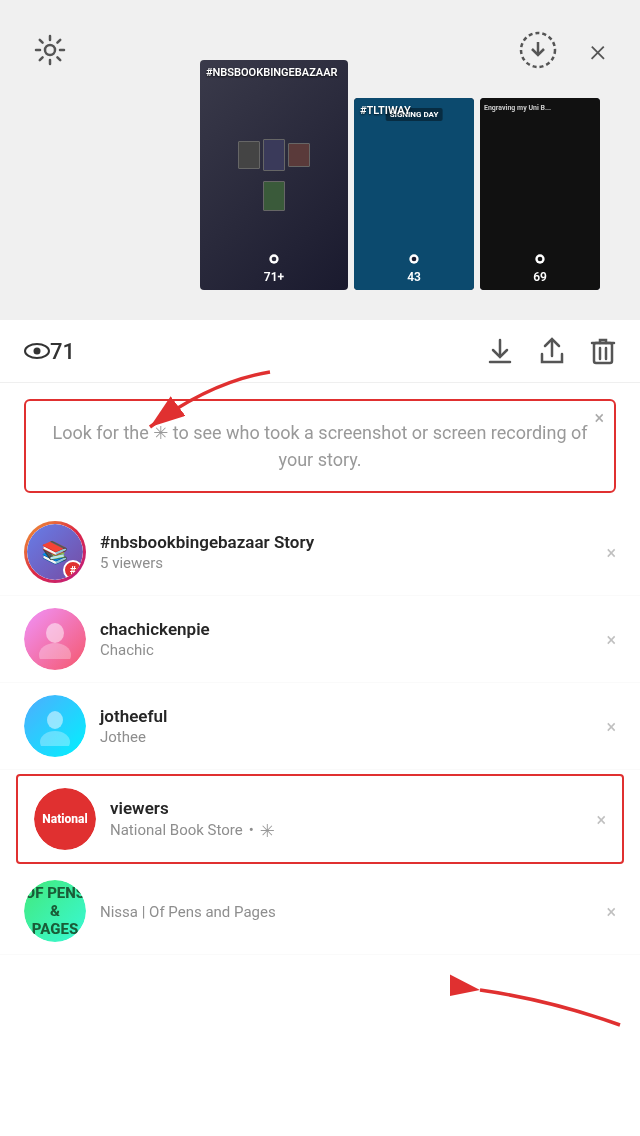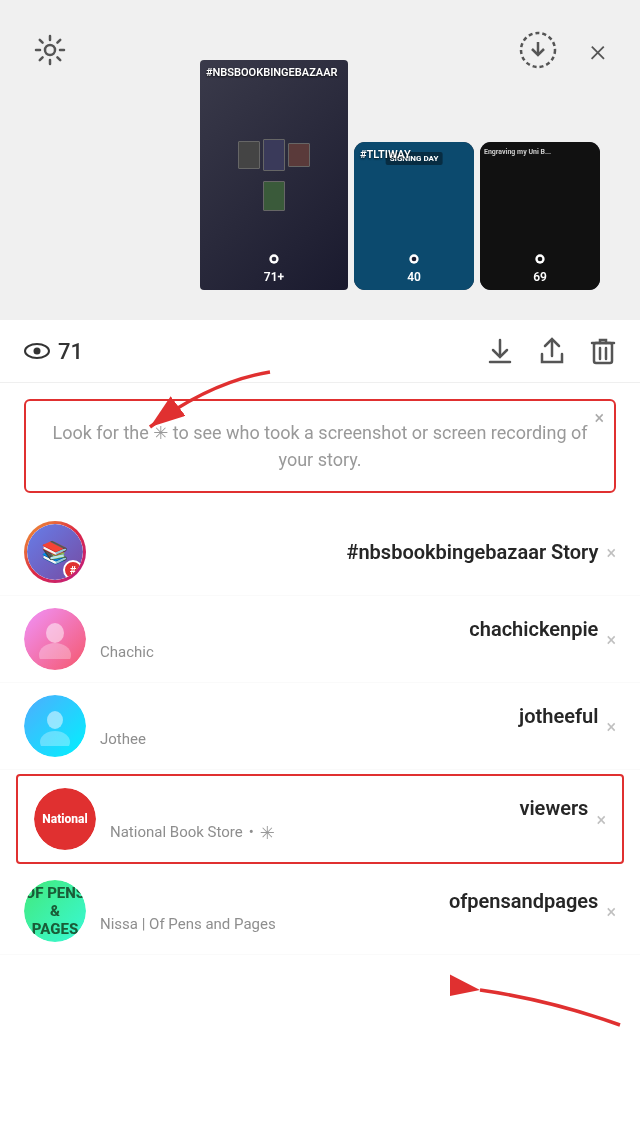--- a/index.html
+++ b/index.html
@@ -83,22 +83,21 @@
       background: #2a2a3a;
     }
 
     .thumb-main {
       width: 148px;
       height: 230px;
     }
 
     .thumb-small {
       width: 120px;
-      height: 148px;
-      border-radius: 11px;
+      height: 192px;
     }
 
     .thumb-label {
       position: absolute;
       top: 6px;
       left: 6px;
       color: #fff;
       font-size: 11px;
       font-weight: 600;
       text-shadow: 0 1px 2px rgba(0,0,0,0.8);
@@ -170,21 +169,20 @@
       display: flex;
       align-items: center;
       justify-content: space-between;
       padding: 16px 24px;
       border-bottom: 1px solid #efefef;
     }
 
     .view-count {
       display: flex;
       align-items: center;
-      gap: 8px;
       font-size: 22px;
       font-weight: 500;
       color: #333;
     }
 
     .stats-actions {
       display: flex;
       align-items: center;
       gap: 24px;
     }
@@ -287,24 +285,23 @@
       font-weight: bold;
       border: 2px solid #fff;
     }
 
     .viewer-info {
       flex: 1;
       margin-left: 14px;
     }
 
     .viewer-username {
-      font-size: 20px;
+      font-size: 17px;
       font-weight: 600;
       color: #262626;
-      text-align: right;
     }
 
     .viewer-fullname {
       font-size: 15px;
       color: #8e8e8e;
       margin-top: 2px;
       display: flex;
       align-items: center;
       gap: 6px;
     }
@@ -409,21 +406,21 @@
     <div class="thumb thumb-small">
       <div class="thumb2-content">
         <div class="signing-label">SIGNING DAY</div>
       </div>
       <div class="thumb-label">#TLTIWAY</div>
       <div class="thumb-footer">
         <svg width="14" height="14" viewBox="0 0 24 24" fill="white">
             <circle cx="12" cy="12" r="8"></circle>
             <circle cx="12" cy="12" r="4" fill="#1a1a2e"></circle>
           </svg>
-        <span>40</span>
+        <span>43</span>
       </div>
     </div>
 
     <div class="thumb thumb-small">
       <div class="thumb3-content">
         <div class="engrave-label">Engraving my Uni B...</div>
       </div>
       <div class="thumb-footer">
         <svg width="14" height="14" viewBox="0 0 24 24" fill="white">
             <circle cx="12" cy="12" r="8"></circle>
@@ -494,20 +491,21 @@
 
   <div class="viewer-item">
     <div class="avatar" style="border: 3px solid transparent; background: linear-gradient(white,white) padding-box, linear-gradient(135deg,#f09433,#e6683c,#dc2743,#cc2366,#bc1888) border-box;">
       <div class="avatar-inner av-nbs" style="width:100%;height:100%;border-radius:50%;">
         <span style="font-size:22px;">📚</span>
       </div>
       <div class="hashtag-badge">#</div>
     </div>
     <div class="viewer-info">
       <div class="viewer-username">#nbsbookbingebazaar Story</div>
+      <div class="viewer-fullname">5 viewers</div>
     </div>
     <span class="viewer-close">×</span>
   </div>
 
   <div class="viewer-item">
     <div class="avatar">
       <div class="avatar-inner av-chachic" style="width:100%;height:100%;border-radius:50%;">
         <svg width="40" height="40" viewBox="0 0 40 40">
           <ellipse cx="20" cy="14" rx="9" ry="10" fill="rgba(255,255,255,0.5)"></ellipse>
           <ellipse cx="20" cy="36" rx="16" ry="12" fill="rgba(255,255,255,0.3)"></ellipse>
@@ -556,21 +554,20 @@
 
   <div class="viewer-item">
     <div class="avatar">
       <div class="avatar-inner av-ofpens" style="width:100%;height:100%;border-radius:50%;font-size:15px;font-weight:800;text-align:center;display:flex;align-items:center;justify-content:center;flex-direction:column;color:#1a5c38;line-height:1.2;">
         <span>OF PENS</span>
         <span>&amp;</span>
         <span>PAGES</span>
       </div>
     </div>
     <div class="viewer-info">
-      <div class="viewer-username">ofpensandpages</div>
       <div class="viewer-fullname">Nissa | Of Pens and Pages</div>
     </div>
     <span class="viewer-close">×</span>
   </div>
 
 </div>
 
 <svg style="position:absolute;right:10px;top:960px;z-index:10;pointer-events:none;" width="180" height="80" viewBox="0 0 180 80">
   <defs>
     <marker id="arrowhead2" markerWidth="10" markerHeight="7" refX="0" refY="3.5" orient="auto">

